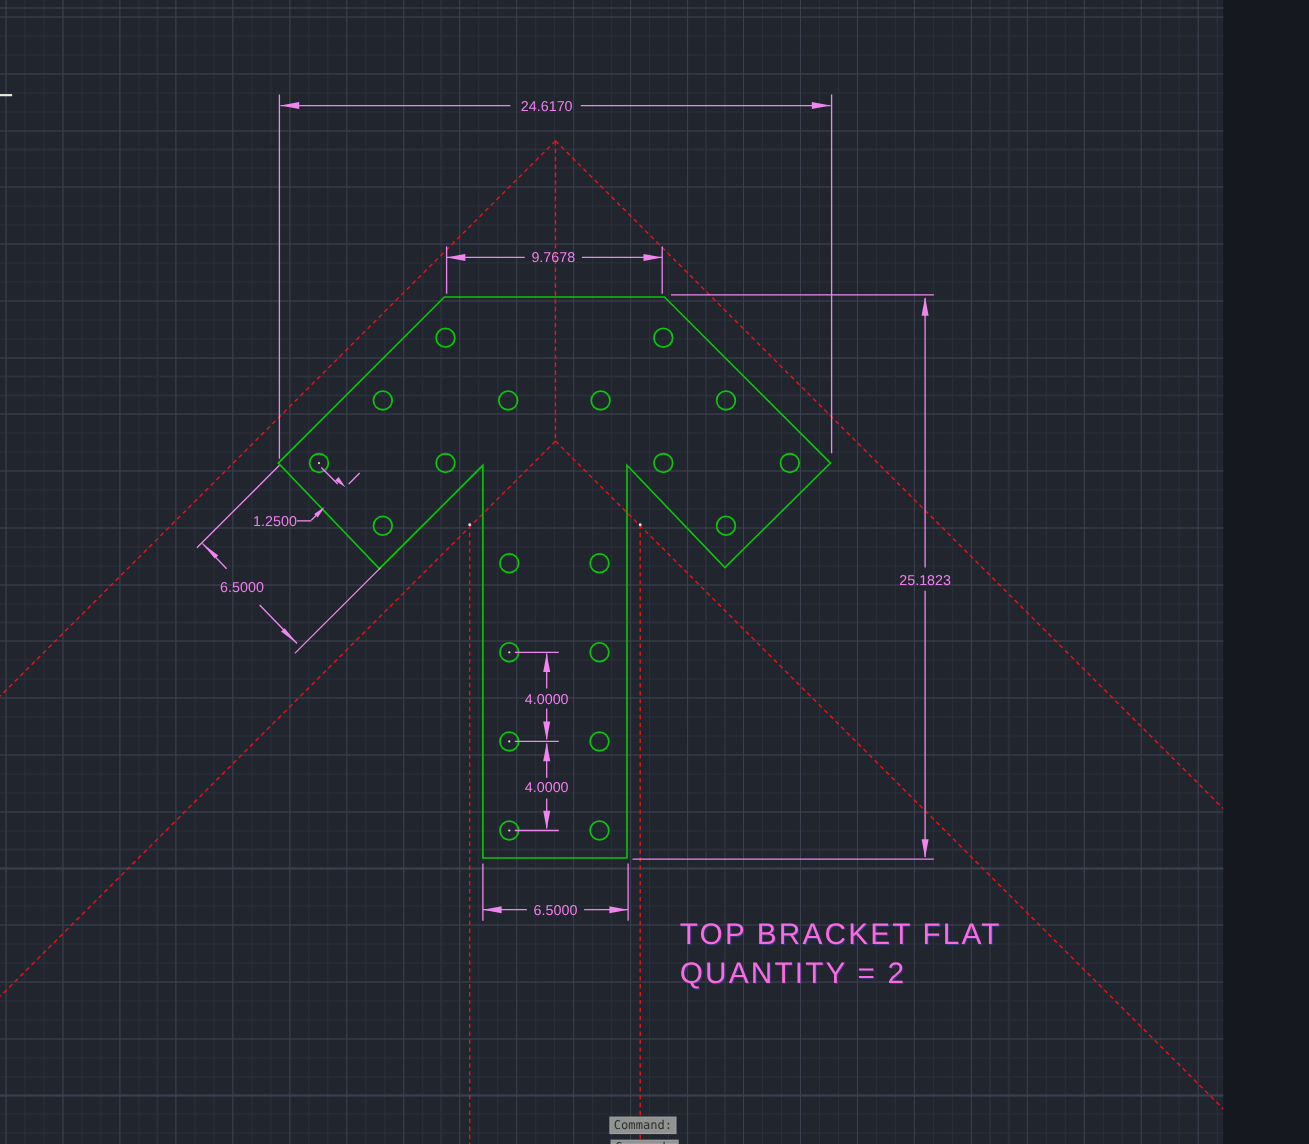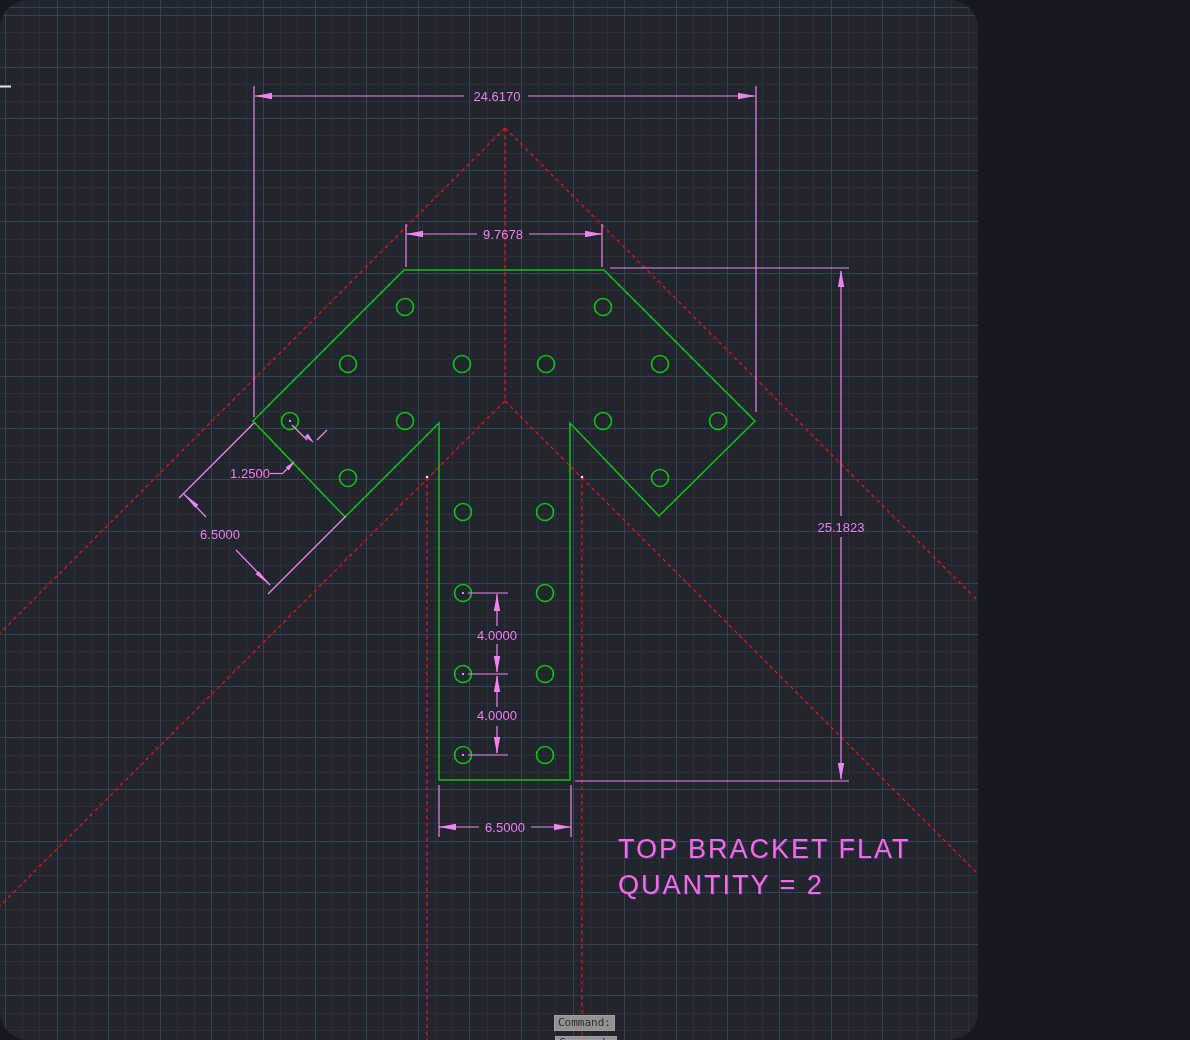--- a/index.html
+++ b/index.html
@@ -1,28 +1,27 @@
 <!DOCTYPE html>
 <html><head>
 <meta charset="utf-8">
 <style>
   html,body{margin:0;padding:0;background:#15181e;}
   #viewport{
     position:relative;
-    width:978px;height:1040px;
+    width:1112px;height:1040px;
     overflow:hidden;
     background-color:#21252e;
     background-image:
       repeating-linear-gradient(to right, #39404e 0 1px, transparent 1px 51.6px),
       repeating-linear-gradient(to bottom, #39404e 0 1px, transparent 1px 51.6px),
       repeating-linear-gradient(to right, #2a2f3a 0 1px, transparent 1px 17.2px),
       repeating-linear-gradient(to bottom, #2a2f3a 0 1px, transparent 1px 17.2px);
     background-position:5px 15px;
     font-family:"Liberation Sans", sans-serif;
-    border-radius:28px;
   }
   svg{position:absolute;left:0;top:0;}
   .construction{stroke:#e81414;stroke-width:1.3;stroke-dasharray:4 3.2;fill:none;}
   .geo{stroke:#0dc40d;stroke-width:1.5;fill:none;}
   .hole{stroke:#0dc40d;stroke-width:1.6;fill:none;}
   .dim{stroke:#ef86ef;stroke-width:1.2;fill:none;}
   .arrow{fill:#ef86ef;stroke:none;}
   .dimtext{
     font-family:"Liberation Sans", sans-serif;
     font-size:13px;fill:#f17eee;text-anchor:middle;

